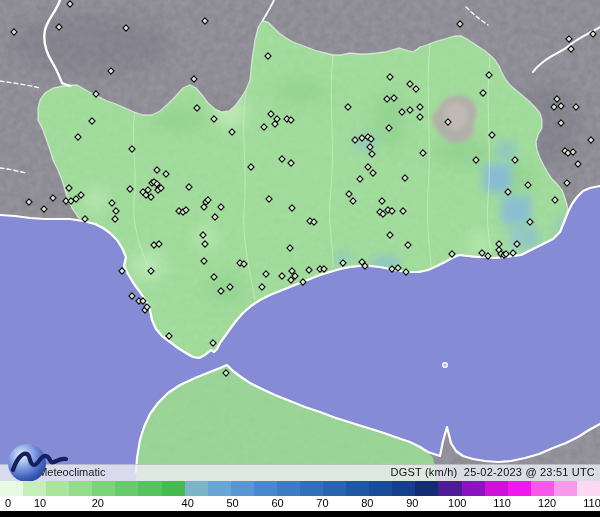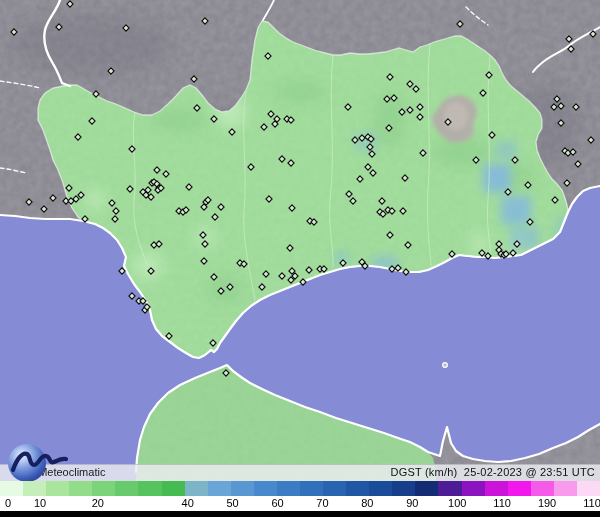--- a/index.html
+++ b/index.html
@@ -400,18 +400,18 @@
       <span class="tick" style="left: 97.846px;">20</span>
       <span class="tick" style="left: 142.769px; margin-top: 35px;">30</span>
       <span class="tick" style="left: 187.692px;">40</span>
       <span class="tick" style="left: 232.615px;">50</span>
       <span class="tick" style="left: 277.538px;">60</span>
       <span class="tick" style="left: 322.461px;">70</span>
       <span class="tick" style="left: 367.384px;">80</span>
       <span class="tick" style="left: 412.307px;">90</span>
       <span class="tick" style="left: 457.23px;">100</span>
       <span class="tick" style="left: 502.153px; text-align: right;">110</span>
-      <span class="tick" style="left: 547.076px;">190</span>
+      <span class="tick" style="left: 547.076px;">120</span>
       <span class="tick" style="left: 591.999px;">110</span>
     </div>
   <div class="blackstrip"></div>
 
 </div>
 
 </body></html>

